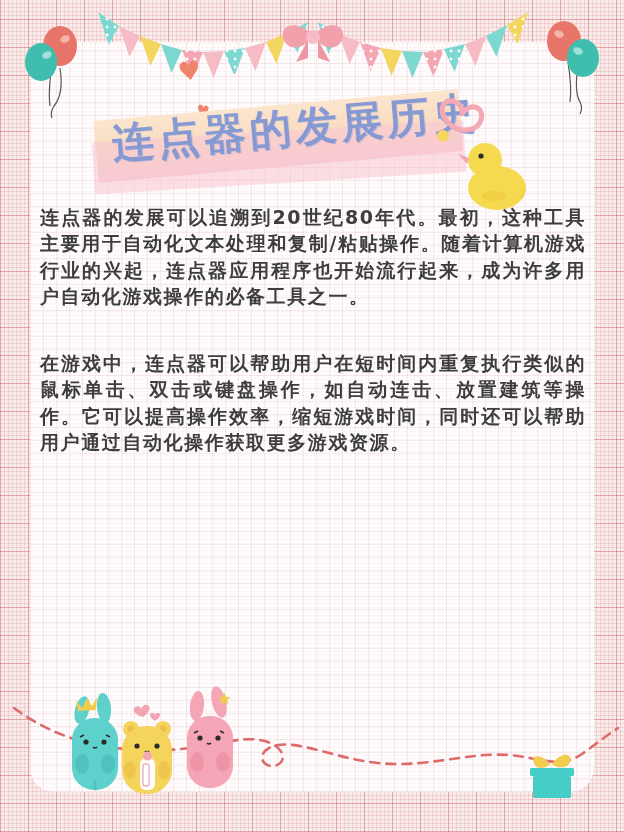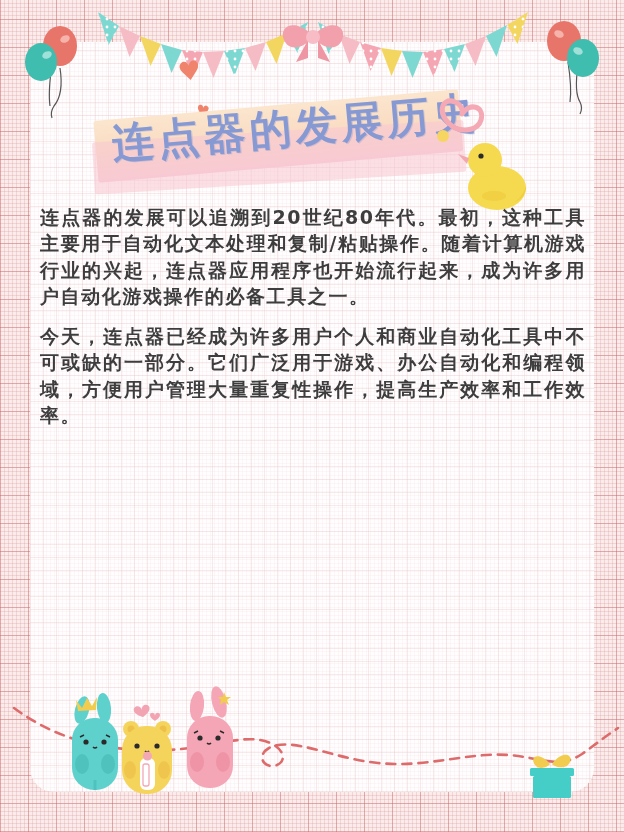--- a/index.html
+++ b/index.html
@@ -54,21 +54,21 @@
   .heart.h1 { left:178px; top:58px;  font-size:26px; transform:rotate(-8deg); }
   .heart.h2 { left:196px; top:104px; font-size:15px; transform:rotate(10deg); }
   .heart.h3 { left:247px; top:110px; font-size:21px; transform:rotate(-6deg); }
 
   
   .body-text {
     position:absolute; left:40px; top:204px; width:546px;
     color:#3d3d3d; font-size:19px; line-height:26.3px; font-weight:600;
     letter-spacing:1.6px; text-align:justify;
   }
-  .body-text p { margin-bottom:14px; }
+  .body-text p { margin-bottom:41px; }
 </style>
 </head>
 <body>
 
 <div class="poster">
 
   <div class="card"></div>
 
   <svg style="left:0;top:0" width="624" height="110" viewBox="0 0 624 110">
     <defs>
@@ -150,21 +150,21 @@
     <ellipse cx="45" cy="54" rx="29" ry="22" fill="#f5d94e"></ellipse>
     <path d="M62 68 Q74 64 74 52 Q70 66 58 70 Z" fill="#f0cd3e"></path>
     <circle cx="33" cy="26" r="17" fill="#f5d94e"></circle>
     <path d="M17 24 L6 20 L15 30 Z" fill="#f2a9ad"></path>
     <circle cx="29" cy="22" r="2.6" fill="#2b2b2b"></circle>
     <ellipse cx="42" cy="62" rx="12" ry="5" fill="#eec93c" opacity=".6"></ellipse>
   </svg>
 
   <div class="body-text">
     <p>连点器的发展可以追溯到20世纪80年代。最初，这种工具主要用于自动化文本处理和复制/粘贴操作。随着计算机游戏行业的兴起，连点器应用程序也开始流行起来，成为许多用户自动化游戏操作的必备工具之一。</p>
-    <p>今天，连点器已经成为许多用户个人和商业自动化工具中不可或缺的一部分。它们广泛用于游戏、办公自动化和编程领域，方便用户管理大量重复性操作，提高生产效率和工作效率。</p>
+    <p>在游戏中，连点器可以帮助用户在短时间内重复执行类似的鼠标单击、双击或键盘操作，如自动连击、放置建筑等操作。它可以提高操作效率，缩短游戏时间，同时还可以帮助用户通过自动化操作获取更多游戏资源。</p>
   </div>
 
   <svg style="left:0;top:690px" width="624" height="110" viewBox="0 0 624 110">
     <path d="M14 18 C60 52 110 62 168 60 C210 58 238 46 260 50 C280 53 290 69 277 75 C265 80 255 66 269 58 C292 46 330 68 378 73 C428 78 468 62 508 65 C540 67 558 80 582 64 C596 54 606 46 618 38" fill="none" stroke="#dd6b6b" stroke-width="2.6" stroke-dasharray="9 7" stroke-linecap="round"></path>
   </svg>
 
   <svg style="left:126px;top:700px" width="36" height="26" viewBox="0 0 36 26">
     <path d="M16 10 C16 4 24 4 24 9 C24 13 18 16 16 17 C14 16 8 13 8 9 C8 4 16 4 16 10 Z" fill="#f2a4b2" transform="rotate(-10 16 11)"></path>
     <path d="M29 16 C29 12 34 12 34 15 C34 18 30 20 29 21 C28 20 24 18 24 15 C24 12 29 12 29 16 Z" fill="#f2a4b2"></path>
   </svg>

